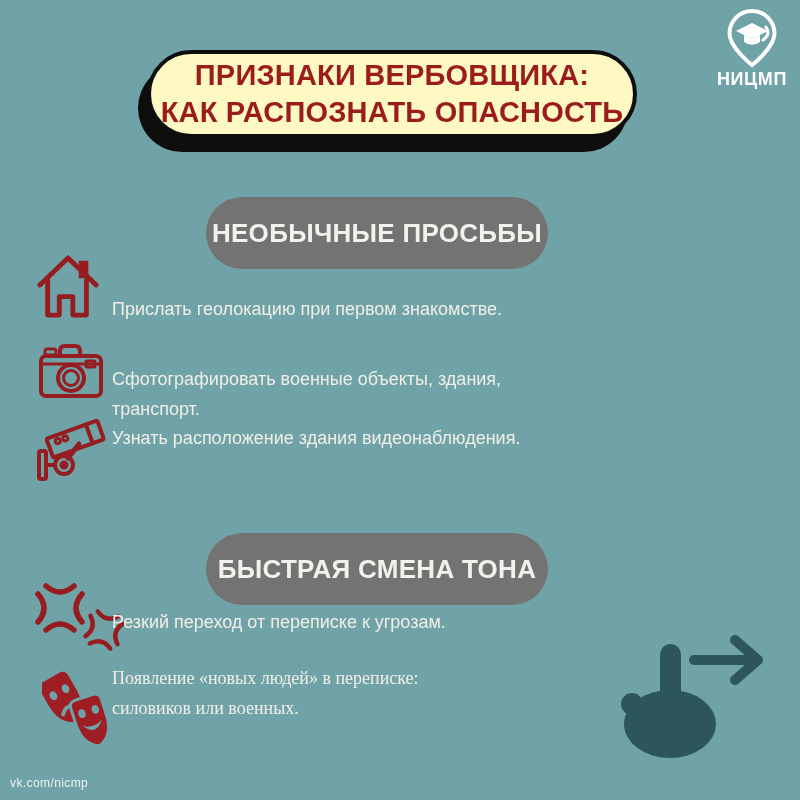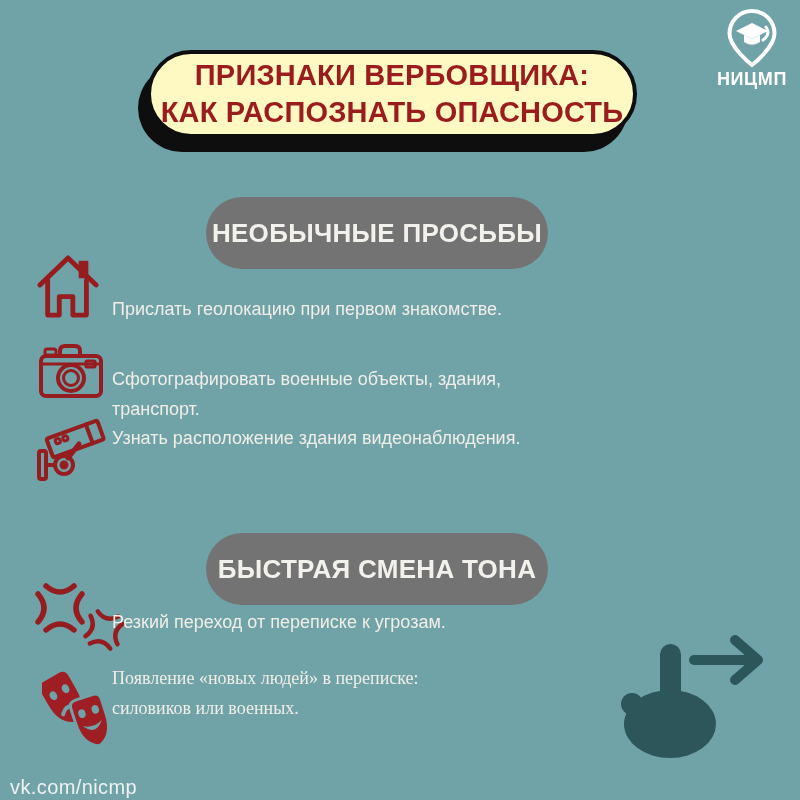--- a/index.html
+++ b/index.html
@@ -36,21 +36,21 @@
   
   .item-text {
     position:absolute; left:112px; width:620px;
     color:#f1eee7; font-size:18px; line-height:30px;
     white-space:pre-line;
   }
   .icon-abs { position:absolute; }
   
   .footer-url {
     position:absolute; left:10px; top:776px;
-    color:#eef2f1; font-size:20px; letter-spacing:0.4px;
+    color:#eef2f1; font-size:12px; letter-spacing:0.4px;
   }
 </style>
 </head>
 <body>
 
 <div class="poster">
 
   <div class="title-pill">
     <div class="title-line">ПРИЗНАКИ ВЕРБОВЩИКА:</div>
     <div class="title-line">КАК РАСПОЗНАТЬ ОПАСНОСТЬ</div>

